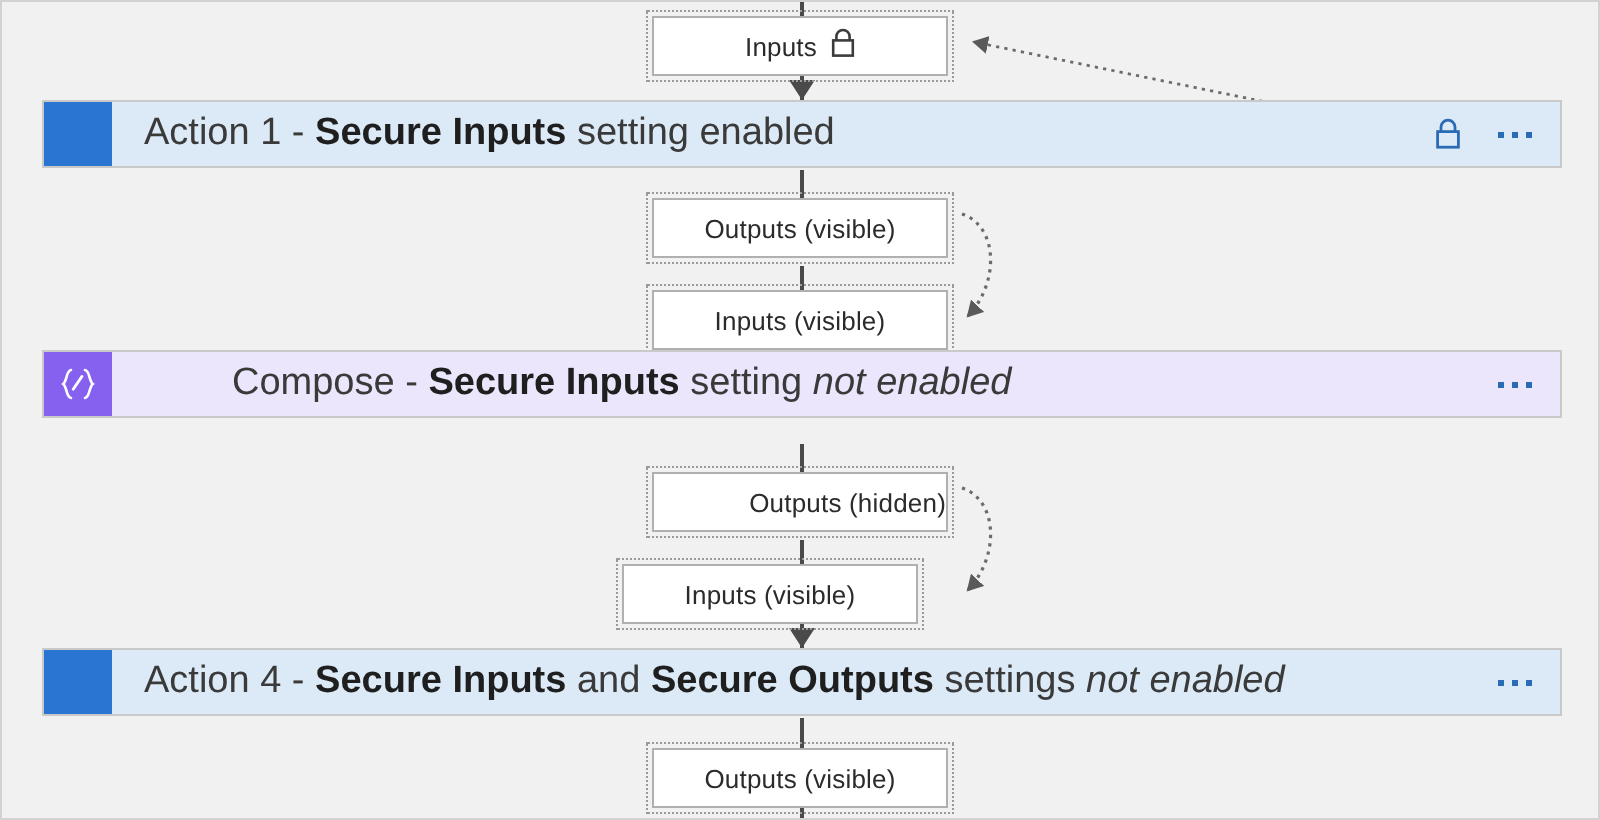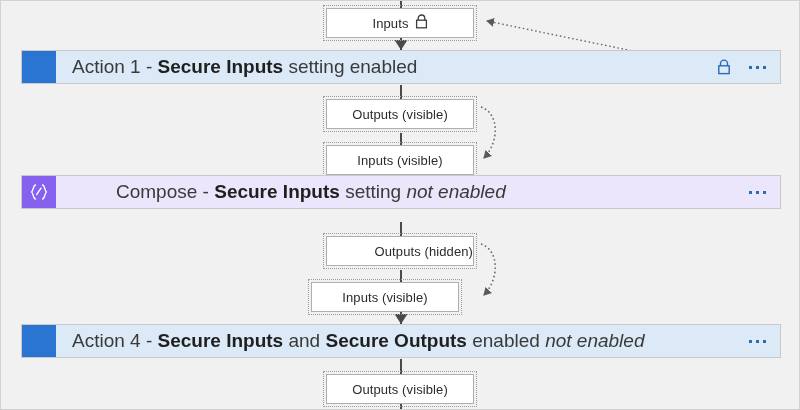--- a/index.html
+++ b/index.html
@@ -225,21 +225,21 @@
   <div class="databox" style="left:325px; top:235px;justify-content:flex-end;">
     <span>Outputs (hidden)</span>
   </div>
   <div class="databox" style="left:310px; top:281px;">
     <span>Inputs (visible)</span>
   </div>
 
   <div class="action-row blue" style="top:323px;">
     <div class="row-icon blue"></div>
     <div class="row-label">
-      <span>Action 4 - </span><b>Secure Inputs</b><span> and </span><b>Secure Outputs</b><span> enabled </span><i>not enabled</i>
+      <span>Action 4 - </span><b>Secure Inputs</b><span> and </span><b>Secure Outputs</b><span> settings </span><i>not enabled</i>
     </div>
     <div class="row-right">
       <span class="ellipsis">
         <i></i>
         <i></i>
         <i></i>
       </span>
     </div>
   </div>
 

